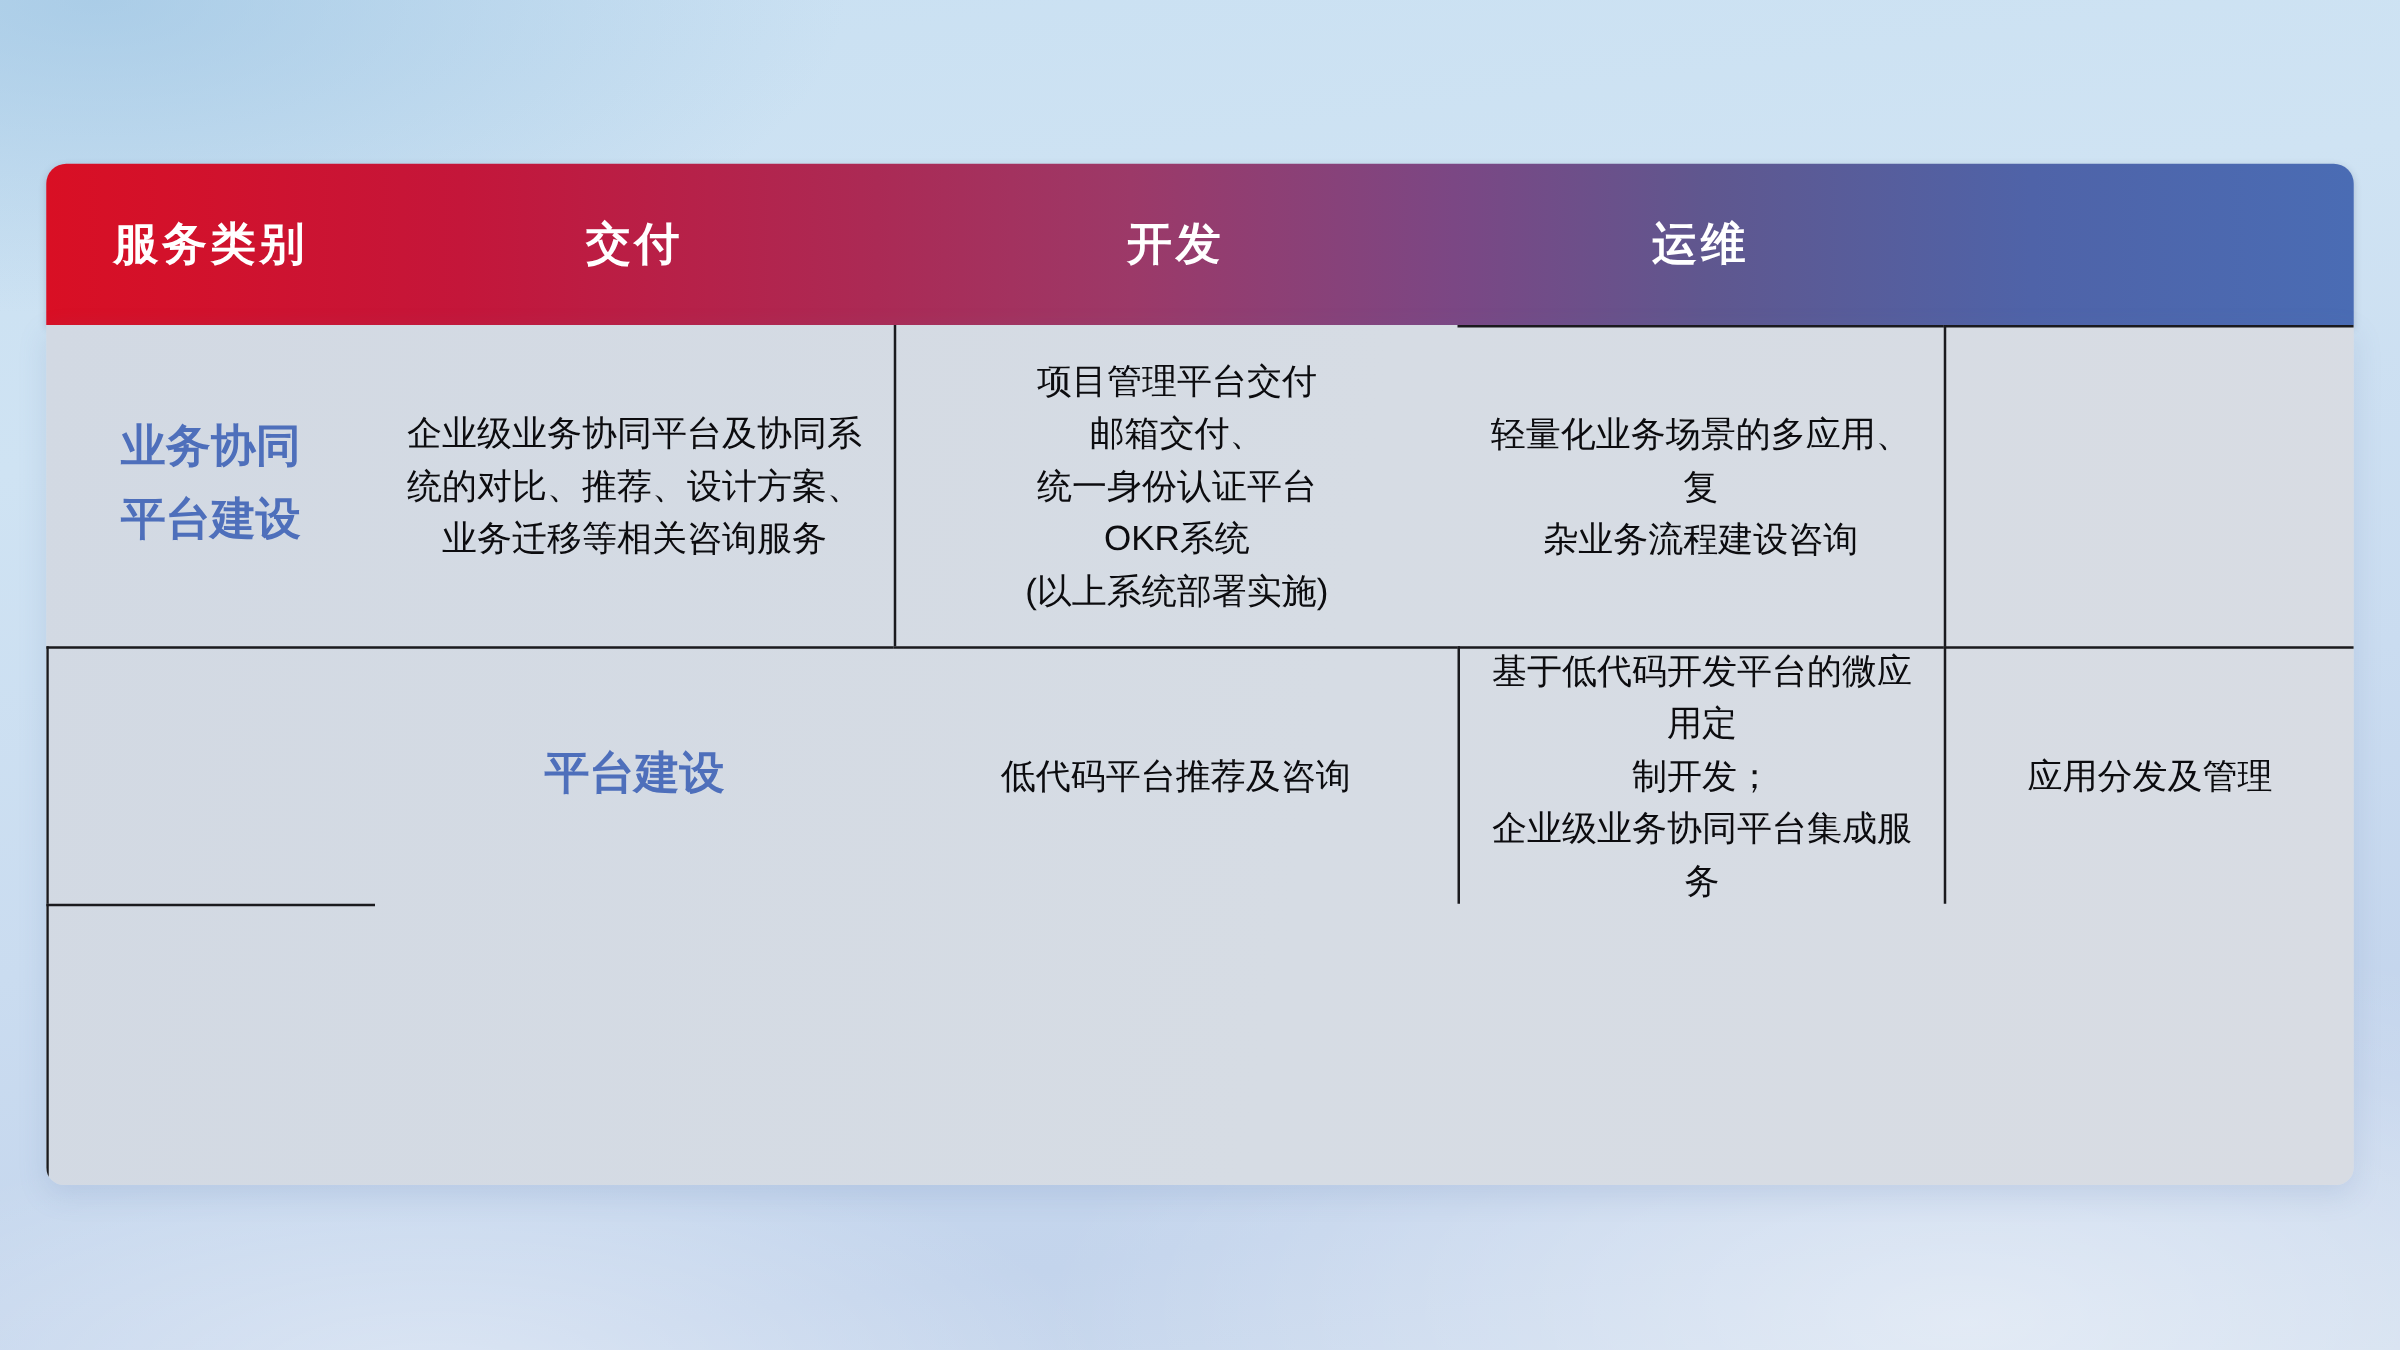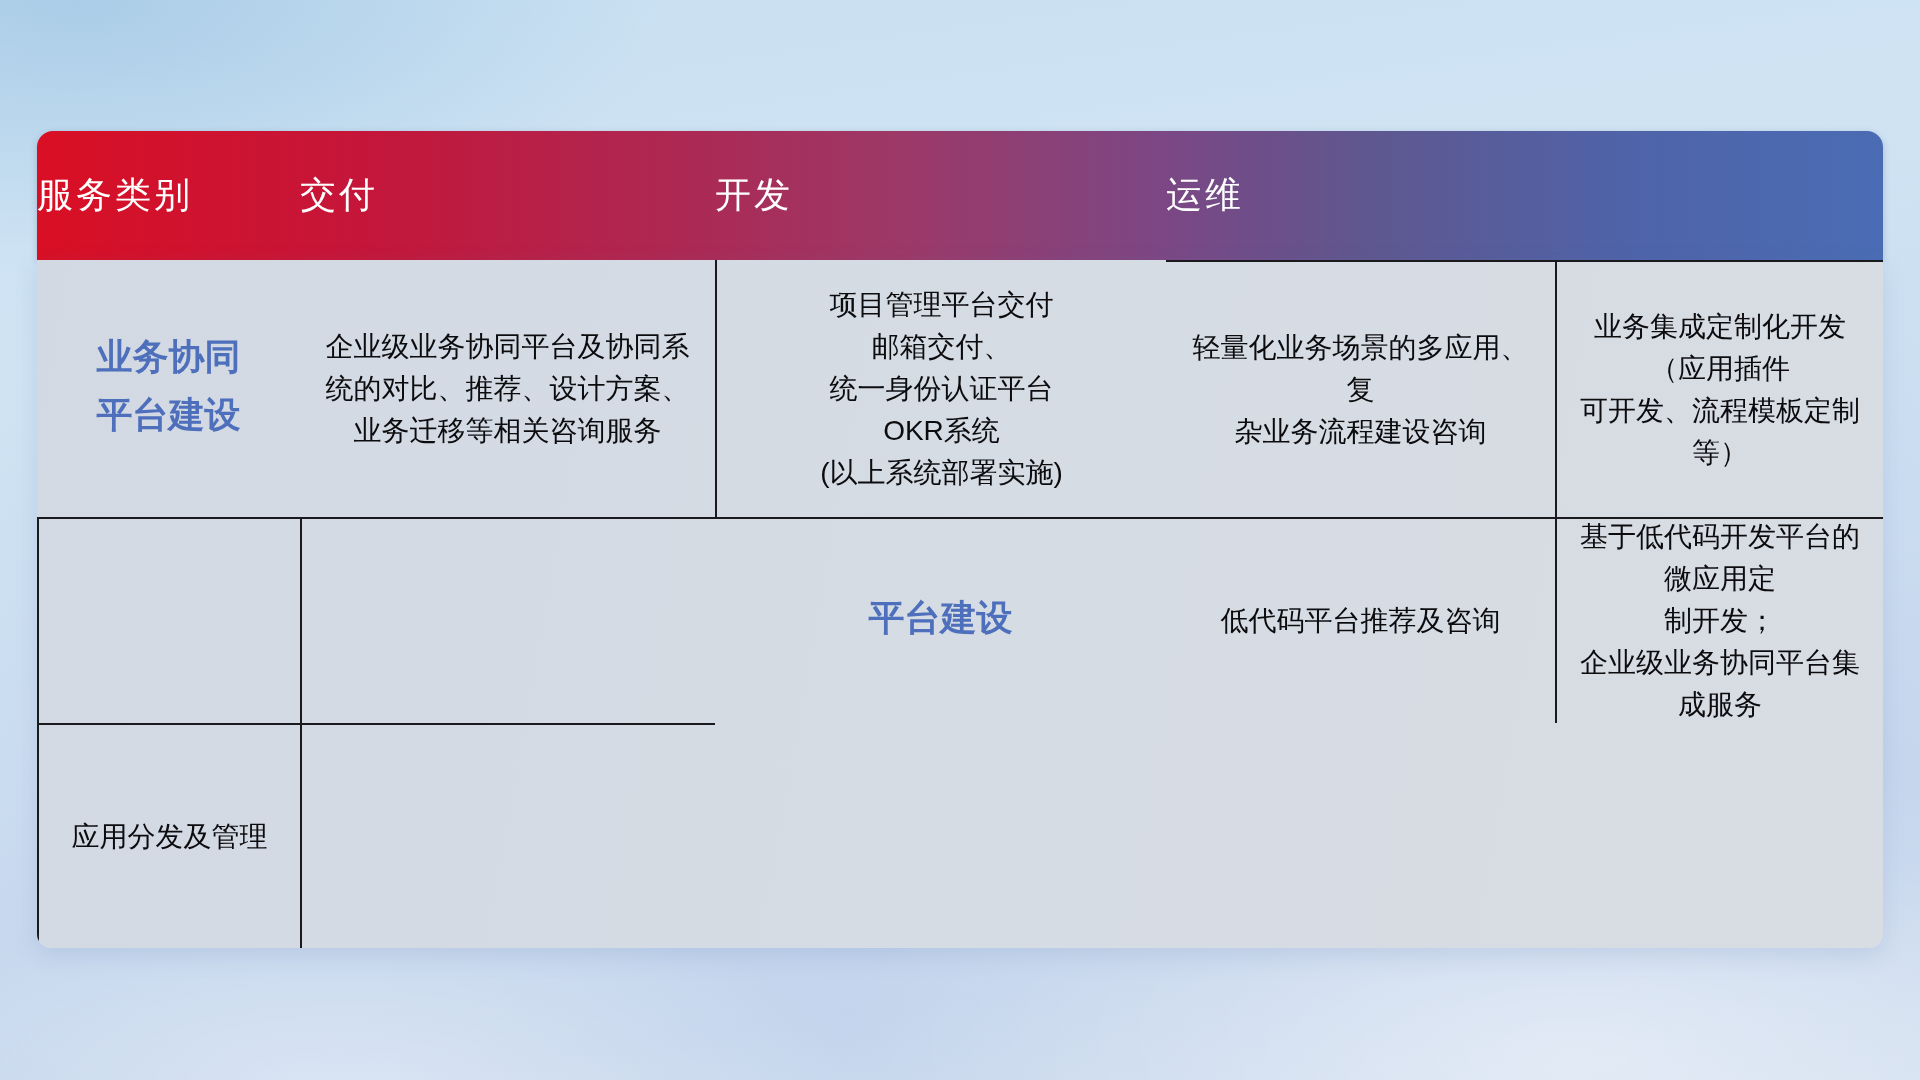--- a/index.html
+++ b/index.html
@@ -37,24 +37,24 @@
       #c4163a 18%,
       #ab2a55 36%,
       #9c3968 47%,
       #7b4784 61%,
       #5f578f 72%,
       #4f63a8 86%,
       #4a6cb4 100%);
     box-shadow: 0 2px 6px rgba(60,70,110,0.25);
   }
   .th {
-    text-align: left;
+    text-align: center;
     color: #ffffff;
     font-size: 36px;
-    font-weight: normal;
+    font-weight: bold;
     letter-spacing: 3px;
     white-space: pre-line;
   }
 
   .tbody {
     display: grid;
     grid-template-columns: 263px 415px 451px 389px 328px;
     grid-template-rows: 257px 206px 225px;
     background: linear-gradient(100deg, #d2d9e3 0%, #d6dce4 55%, #d8dce3 100%);
     border-radius: 0 0 14px 14px;
@@ -107,22 +107,20 @@
 统的对比、推荐、设计方案、
 业务迁移等相关咨询服务</div>
     <div class="td txt c4 r1">项目管理平台交付
 邮箱交付、
 统一身份认证平台
 OKR系统
 (以上系统部署实施)</div>
 
     <div class="td txt c2 r2">轻量化业务场景的多应用、复
 杂业务流程建设咨询</div>
-    <div class="td txt c3 r2">业务集成定制化开发（应用插件
-可开发、流程模板定制等）</div>
     <div class="td txt c4 r2"></div>
     <div class="td txt c5 r2"></div>
 
     <div class="td cat c1 r3">平台建设</div>
     <div class="td txt c2 r3">低代码平台推荐及咨询</div>
     <div class="td txt c3 r3">基于低代码开发平台的微应用定
 制开发；
 企业级业务协同平台集成服务</div>
     <div class="td txt c4 r3">应用分发及管理</div>
     <div class="td txt c5 r3"></div>

